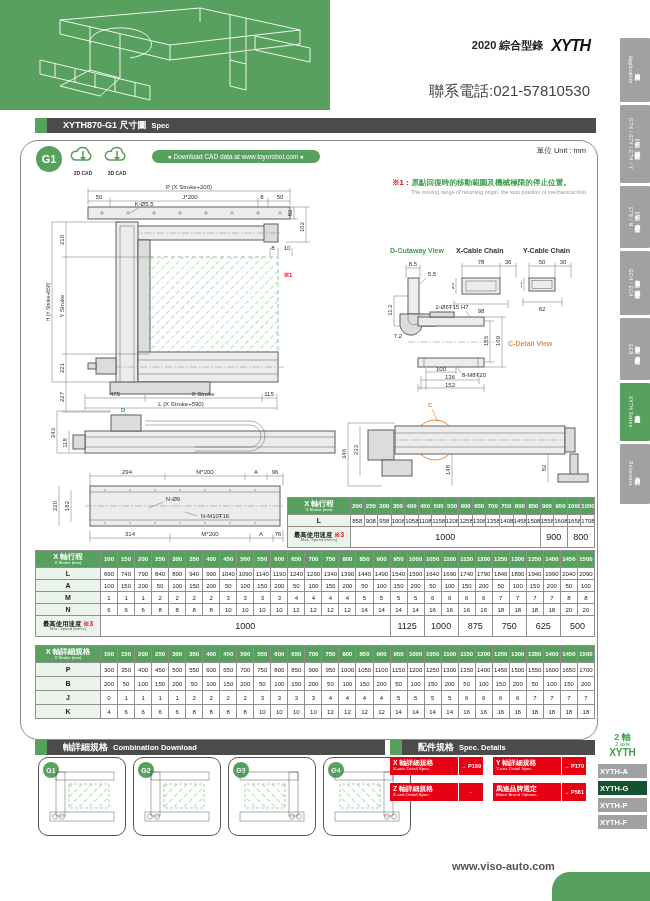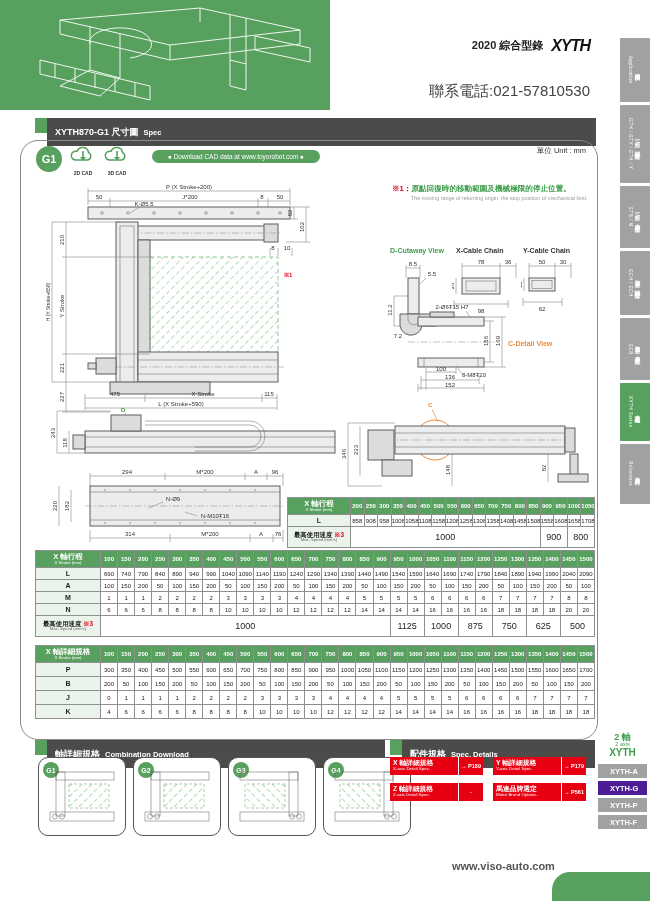--- a/index.html
+++ b/index.html
@@ -17,36 +17,36 @@
   .side-tab{background:#a0a1a1;color:#fff;display:flex;flex-direction:row;
             align-items:center;justify-content:center;border-radius:1px}
   .side-tab[data-active="true"]{background:#58a05e}
   .side-tab .st-en{writing-mode:vertical-rl;font-size:4.5px;letter-spacing:.5px;margin-right:2px}
   .side-tab .st-zh{writing-mode:vertical-rl;font-size:5.5px;font-weight:bold;letter-spacing:1px}
   .side-tab:nth-child(1){height:64px}.side-tab:nth-child(2){height:78px}
   .side-tab:nth-child(3){height:62px}.side-tab:nth-child(4){height:64px}
   .side-tab:nth-child(5){height:62px}.side-tab:nth-child(6){height:58px}
   .side-tab:nth-child(7){height:60px}
   
-  .bar{height:28px;background:#4b4b4a;color:#fff;display:flex;align-items:center;
-       padding-left:8px;box-sizing:border-box}
+  .bar{height:15px;background:#4b4b4a;color:#fff;display:flex;align-items:center;
+       padding-left:16px;box-sizing:border-box}
   .bar .bz{font-size:9px;font-weight:bold}
   .bar .be{font-size:7.5px;font-weight:bold;margin-left:5px}
   .gsq{width:12px;height:15px;background:#58a05e}
   
   .main-box{left:20px;top:140px;width:576px;height:598px;border:1.5px solid #8a8a8a;border-radius:18px}
   .g-badge{width:26px;height:26px;border-radius:50%;background:#58a05e;color:#fff;
            font-size:11px;font-weight:bold;display:flex;align-items:center;justify-content:center}
   .cad-dl{width:34px;text-align:center}
   .cad-dl .lbl{font-size:5px;font-weight:bold;color:#333;margin-top:1px}
   .pill{background:#58a05e;color:#fff;font-size:6.5px;border-radius:8px;height:13px;
         display:flex;align-items:center;justify-content:center;padding:0 8px}
   .unit{font-size:7.5px;color:#333}
   
-  .notes{left:392px;top:184px;width:198px}
+  .notes{left:392px;top:178px;width:198px}
   .note{margin-bottom:7px}
   .note-zh{font-size:7.6px;color:#3f9e4d;line-height:1.35;padding-left:19px;text-indent:-19px;font-weight:bold}
   .note-marker{color:#e60012;font-weight:bold}
   .note-en{font-size:5.4px;color:#9b9b9b;line-height:1.3;margin-top:1px;padding-left:19px}
   .vlab{font-size:7px;font-weight:bold;color:#333}
   .vlab.green{color:#3f9e4d}
   .vlab.orange{color:#ef8b3a}
   
   table.dt{border-collapse:collapse;table-layout:fixed;width:100%}
   table.dt th,table.dt td{border:0.5px solid #8f8f8f;text-align:center;padding:0;overflow:hidden;white-space:nowrap}
@@ -73,22 +73,22 @@
   .sp-zh{font-size:6.8px;font-weight:bold;line-height:1.15}
   .sp-en{font-size:4.4px;line-height:1.2}
   .sp-page{width:24px;border-left:1px solid #fff;display:flex;align-items:center;justify-content:center;
            font-size:5.5px;font-weight:bold}
   
   .sn-head{text-align:center;color:#3f9e4d;line-height:1.05}
   .sn-axis{font-size:9px;font-weight:bold}
   .sn-axis-en{font-size:5.5px}
   .sn-series{font-size:10px;font-weight:bold}
   .sn-tab{width:49px;height:14px;background:#a0a1a1;color:#fff;font-size:7.5px;font-weight:bold;
-          display:flex;align-items:center;padding-left:12px;box-sizing:border-box;margin-top:3px}
-  .sn-tab[data-active="true"]{background:#4c1d95}
+          display:flex;align-items:center;padding-left:2px;box-sizing:border-box;margin-top:3px}
+  .sn-tab[data-active="true"]{background:#14532d}
   .website{font-size:11px;font-weight:bold;color:#555}
   .corner{left:552px;top:872px;width:98px;height:29px;background:#58a05e;border-top-left-radius:18px}
   
   svg text{font-family:"Liberation Sans",sans-serif;font-size:6px;fill:#333}
   svg text.sm{font-size:5px}
   svg text.red{fill:#e60012;font-weight:bold}
   svg text.grn{fill:#3f9e4d;font-weight:bold}
   svg text.org{fill:#ef8b3a;font-weight:bold}
   .out{fill:#ececec;stroke:#5e5e5e;stroke-width:1}
   .out2{fill:#dcdcdc;stroke:#5e5e5e;stroke-width:1}

